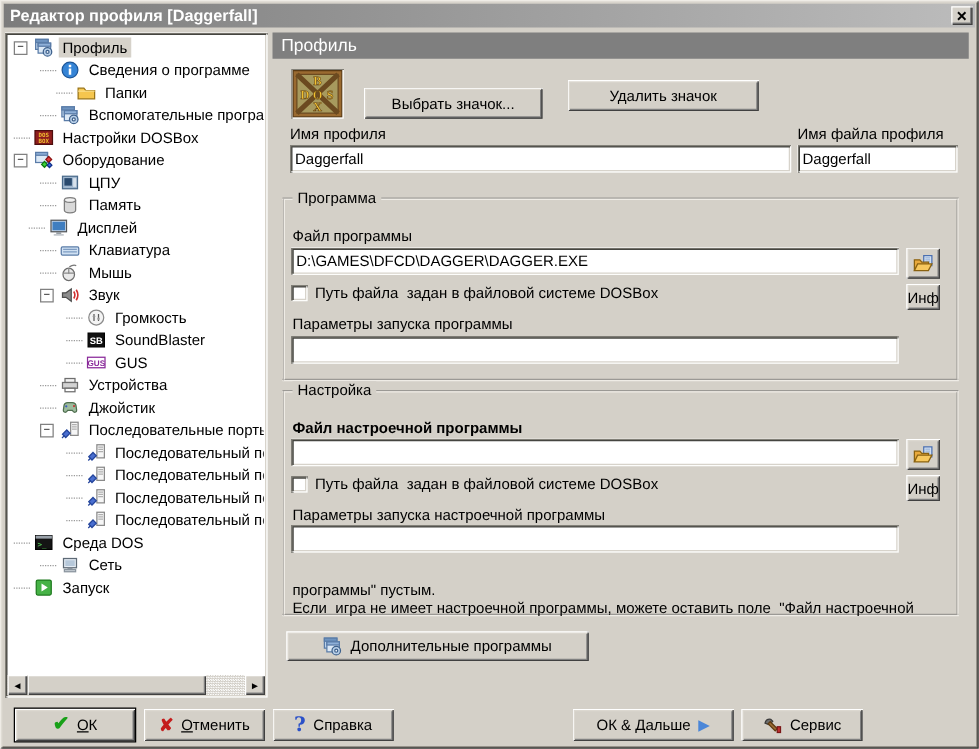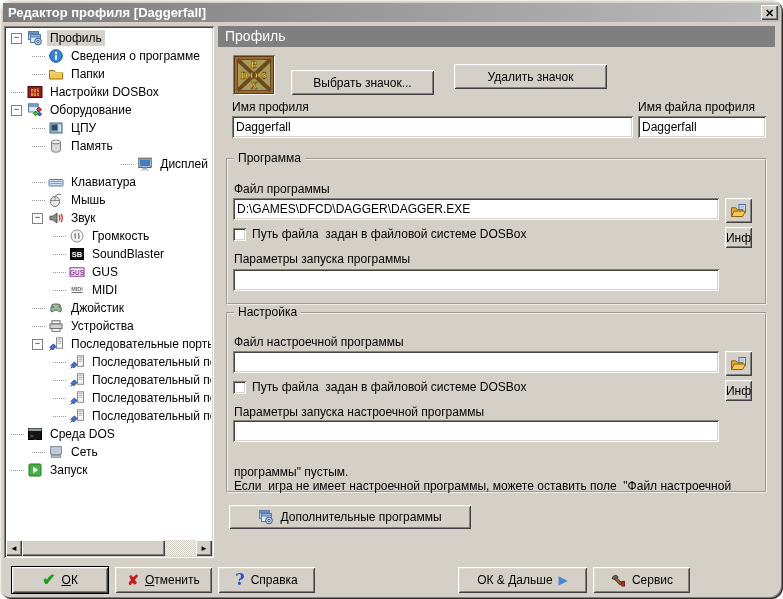--- a/index.html
+++ b/index.html
@@ -1,18 +1,18 @@
 <!DOCTYPE html>
 <html style="--dialog-bg: #d4d0c8; --titlebar-start: #7c7c7c; --titlebar-end: #bcbcbc; --header-bg: #7f7f7f; --tree-bg: #ffffff; --selection-bg: #d6d2ca; --accent-ok: #18a018; --accent-cancel: #c41c1c; --accent-help: #2a50c8; --accent-next: #4a86d8;"><head>
 <meta charset="utf-8">
 <style>
   html,body{margin:0;padding:0;}
   body{width:783px;height:599px;overflow:hidden;font-family:"Liberation Sans",sans-serif;font-size:12px;color:#000;}
   .window{position:relative;width:783px;height:599px;background:var(--dialog-bg,#d4d0c8);
-    box-shadow:inset 1px 1px 0 #efece6, inset -1px -1px 0 #2e2e2e, inset 2px 2px 0 #dcd8d0, inset -2px -2px 0 #827f77;border-radius:12px;}
+    box-shadow:inset 1px 1px 0 #efece6, inset -1px -1px 0 #2e2e2e, inset 2px 2px 0 #dcd8d0, inset -2px -2px 0 #827f77;}
   .titlebar{position:absolute;left:3px;top:3px;right:3px;height:19px;
     background:linear-gradient(90deg,var(--titlebar-start,#7c7c7c),var(--titlebar-end,#bcbcbc));
     display:flex;align-items:center;}
   .title-text{color:#fff;font-weight:bold;font-size:13px;padding-left:5px;white-space:nowrap;}
   .close-btn{position:absolute;right:2px;top:2px;width:17px;height:15px;background:#d4d0c8;
     box-shadow:inset 1px 1px 0 #fff, inset -1px -1px 0 #404040, inset -2px -2px 0 #808080;
     display:flex;align-items:center;justify-content:center;cursor:default;}
   .gl{display:inline-block;line-height:1;}
   .gl-close{color:#000;font-weight:bold;font-size:11px;}
   .gl-check{color:var(--accent-ok,#18a018);font-weight:bold;font-size:16px;}
@@ -103,29 +103,43 @@
           <span class="tslot dots"></span>
           <span class="ticon">
             <svg viewBox="0 0 16 16">
               <circle cx="8" cy="8" r="6.3" fill="#3584d6" stroke="#1c5598"></circle>
               <rect x="7" y="6.8" width="2" height="5" fill="#fff"></rect>
               <rect x="7" y="3.8" width="2" height="2" fill="#fff"></rect>
             </svg>
           </span>
           <span class="tlabel">Сведения о программе</span>
         </div>
-        <div class="trow" style="padding-left: 23px;">
+        <div class="trow" style="padding-left: 36px;">
           <span class="tslot dots"></span>
           <span class="ticon">
             <svg viewBox="0 0 16 16">
               <path d="M1.5 4.5h4.6l1.6 2h7v6.5H1.5z" fill="#f5c64e" stroke="#9a7417"></path>
               <path d="M1.5 6.9h13.2" stroke="#fbe08e"></path>
             </svg>
           </span>
           <span class="tlabel">Папки</span>
+        </div>
+        <div class="trow" style="padding-left: 23px;">
+          <span class="tslot dots"></span>
+          <span class="ticon">
+            <svg viewBox="0 0 16 16">
+              <rect x="1.5" y="1.5" width="10" height="8" fill="#bcd2ea" stroke="#5a7ca8"></rect>
+              <rect x="1.5" y="1.5" width="10" height="2.5" fill="#6f94c0" stroke="#5a7ca8"></rect>
+              <rect x="3.5" y="4.5" width="10" height="8" fill="#dce9f6" stroke="#5a7ca8"></rect>
+              <rect x="3.5" y="4.5" width="10" height="2.5" fill="#8fb0d8" stroke="#5a7ca8"></rect>
+              <circle cx="11" cy="11.5" r="3.4" fill="#b8cfe8" stroke="#3e618c"></circle>
+              <circle cx="11" cy="11.5" r="1.2" fill="#f2f6fb" stroke="#3e618c"></circle>
+            </svg>
+          </span>
+          <span class="tlabel">Вспомогательные програ</span>
         </div>
         <div class="trow" style="padding-left: 2px;">
           <span class="tslot dots"></span>
           <span class="ticon">
             <svg viewBox="0 0 16 16">
               <rect x="1" y="2.5" width="14" height="11" fill="#8f1d1d" stroke="#4d0d0d"></rect>
               <text x="8" y="7.6" font-size="4.6" font-weight="bold" fill="#f2c230" text-anchor="middle" font-family="monospace">DOS</text>
               <text x="8" y="12.4" font-size="4.6" font-weight="bold" fill="#f2c230" text-anchor="middle" font-family="monospace">BOX</text>
             </svg>
           </span>
@@ -158,21 +172,21 @@
         <div class="trow" style="padding-left: 23px;">
           <span class="tslot dots"></span>
           <span class="ticon">
             <svg viewBox="0 0 16 16">
               <path d="M3.5 4v8.2c0 1.1 2 2 4.5 2s4.5-.9 4.5-2V4" fill="#d9d9d9" stroke="#7e7e7e"></path>
               <ellipse cx="8" cy="4" rx="4.5" ry="1.9" fill="#f0f0f0" stroke="#7e7e7e"></ellipse>
             </svg>
           </span>
           <span class="tlabel">Память</span>
         </div>
-        <div class="trow" style="padding-left: 24px; justify-content: flex-end;">
+        <div class="trow" style="padding-left: 14px;">
           <span class="tslot dots"></span>
           <span class="ticon">
             <svg viewBox="0 0 16 16">
               <rect x="1.8" y="2.2" width="12.4" height="9.2" fill="#c6d6e8" stroke="#54575a"></rect>
               <rect x="3" y="3.4" width="10" height="6.8" fill="#3f7ec0"></rect>
               <rect x="6" y="11.6" width="4" height="1.6" fill="#9aa0a6"></rect>
               <rect x="4" y="13.2" width="8" height="1.4" fill="#c4c9ce"></rect>
             </svg>
           </span>
           <span class="tlabel">Дисплей</span>
@@ -235,51 +249,41 @@
         <div class="trow" style="padding-left: 44px;">
           <span class="tslot dots"></span>
           <span class="ticon">
             <svg viewBox="0 0 16 16">
               <rect x="1" y="3.8" width="14" height="8.4" fill="#fff" stroke="#8a2a9a"></rect>
               <text x="8" y="10.6" font-size="6.5" font-weight="bold" fill="#8a2a9a" text-anchor="middle">GUS</text>
             </svg>
           </span>
           <span class="tlabel">GUS</span>
         </div>
-        <div class="trow" style="padding-left: 44px;">
-          <span class="tslot dots"></span>
-          <span class="ticon">
-            <svg viewBox="0 0 16 16">
-              <text x="8" y="9" font-size="5.5" font-weight="bold" fill="#6e6e6e" text-anchor="middle">MIDI</text>
-              <path d="M2.5 10.5h11" stroke="#6e6e6e"></path>
-            </svg>
-          </span>
-          <span class="tlabel">MIDI</span>
+        <div class="trow" style="padding-left: 23px;">
+          <span class="tslot dots"></span>
+          <span class="ticon">
+            <svg viewBox="0 0 16 16">
+              <rect x="4" y="2.8" width="8" height="3.2" fill="#f2f2f2" stroke="#6e6e6e"></rect>
+              <rect x="2" y="6" width="12" height="4.6" fill="#d2d2d2" stroke="#6e6e6e"></rect>
+              <rect x="4" y="10.6" width="8" height="2.8" fill="#fff" stroke="#6e6e6e"></rect>
+            </svg>
+          </span>
+          <span class="tlabel">Устройства</span>
         </div>
         <div class="trow" style="padding-left: 23px;">
           <span class="tslot dots"></span>
           <span class="ticon">
             <svg viewBox="0 0 16 16">
               <path d="M3.2 6.5q.3-2.5 3-2.5h3.6q2.7 0 3 2.5l.5 3.4q.2 1.9-1.5 1.9-1.2 0-2-1.6H6.2q-.8 1.6-2 1.6-1.7 0-1.5-1.9z" fill="#9dbb9d" stroke="#4e6e4e"></path>
               <circle cx="11.2" cy="6.8" r=".9" fill="#c23a3a"></circle>
               <circle cx="5" cy="7" r=".9" fill="#3a5ac2"></circle>
             </svg>
           </span>
           <span class="tlabel">Джойстик</span>
-        </div>
-        <div class="trow" style="padding-left: 23px;">
-          <span class="tslot dots"></span>
-          <span class="ticon">
-            <svg viewBox="0 0 16 16">
-              <rect x="4" y="2.8" width="8" height="3.2" fill="#f2f2f2" stroke="#6e6e6e"></rect>
-              <rect x="2" y="6" width="12" height="4.6" fill="#d2d2d2" stroke="#6e6e6e"></rect>
-              <rect x="4" y="10.6" width="8" height="2.8" fill="#fff" stroke="#6e6e6e"></rect>
-            </svg>
-          </span>
-          <span class="tlabel">Устройства</span>
         </div>
         <div class="trow" style="padding-left: 23px;">
           <span class="tslot exp">−</span>
           <span class="ticon">
             <svg viewBox="0 0 16 16">
               <rect x="8.5" y="1.8" width="6" height="10.5" fill="#f6f6f6" stroke="#8a8a8a"></rect>
               <path d="M9.6 3.6h3.8M9.6 5.4h3.8M9.6 7.2h3.8" stroke="#b0b0b0"></path>
               <path d="M2 11.4l3.4-3.4 2.6 2.6-3.4 3.4z" fill="#4a6fd0" stroke="#24459c"></path>
               <path d="M1.6 14.4l2-2" stroke="#24459c"></path>
             </svg>
@@ -421,21 +425,21 @@
     <div class="abs btn3d" style="left:507px;top:201px;width:27px;height:21px;">
       <span>Инф</span>
     </div>
     <div class="abs checkbox" style="left:15px;top:202px;"></div>
     <span class="abs lbl" style="left:34px;top:201px;">Путь файла  задан в файловой системе DOSBox</span>
     <span class="abs lbl" style="left:16px;top:226px;">Параметры запуска программы</span>
     <input class="abs sunken" style="left: 15px; top: 243px; width: 486px; height: 22px;" value="">
 
     <div class="groupbox" style="left:8px;top:286px;width:541px;height:181px;"></div>
     <span class="legend" style="left:16px;top:279px;">Настройка</span>
-    <span class="abs lbl" style="left:16px;top:309px;">Файл настроечной программы</span>
+    <span class="abs lbl" style="left:16px;top:309px;font-weight:bold;">Файл настроечной программы</span>
     <input class="abs sunken" style="left: 15px; top: 325px; width: 486px; height: 22px;" value="">
     <div class="abs btn3d iconbtn" style="left:507px;top:325px;width:27px;height:25px;">
       <span>
           <svg viewBox="0 0 18 16" width="18" height="16">
             <rect x="9" y="1.5" width="6.5" height="8" fill="#dbe7f6" stroke="#4a6fb0"></rect>
             <path d="M10.2 3.2h4M10.2 4.8h4M10.2 6.4h4" stroke="#9ab4d8"></path>
             <path d="M1.5 13.5V4.8h4.4l1.5 1.9h5.4v2" fill="#e8a93c" stroke="#8a6210"></path>
             <path d="M1.5 13.5l2.6-5.4h11.4l-2.8 5.4z" fill="#f7c85e" stroke="#8a6210"></path>
           </svg>
         </span>

